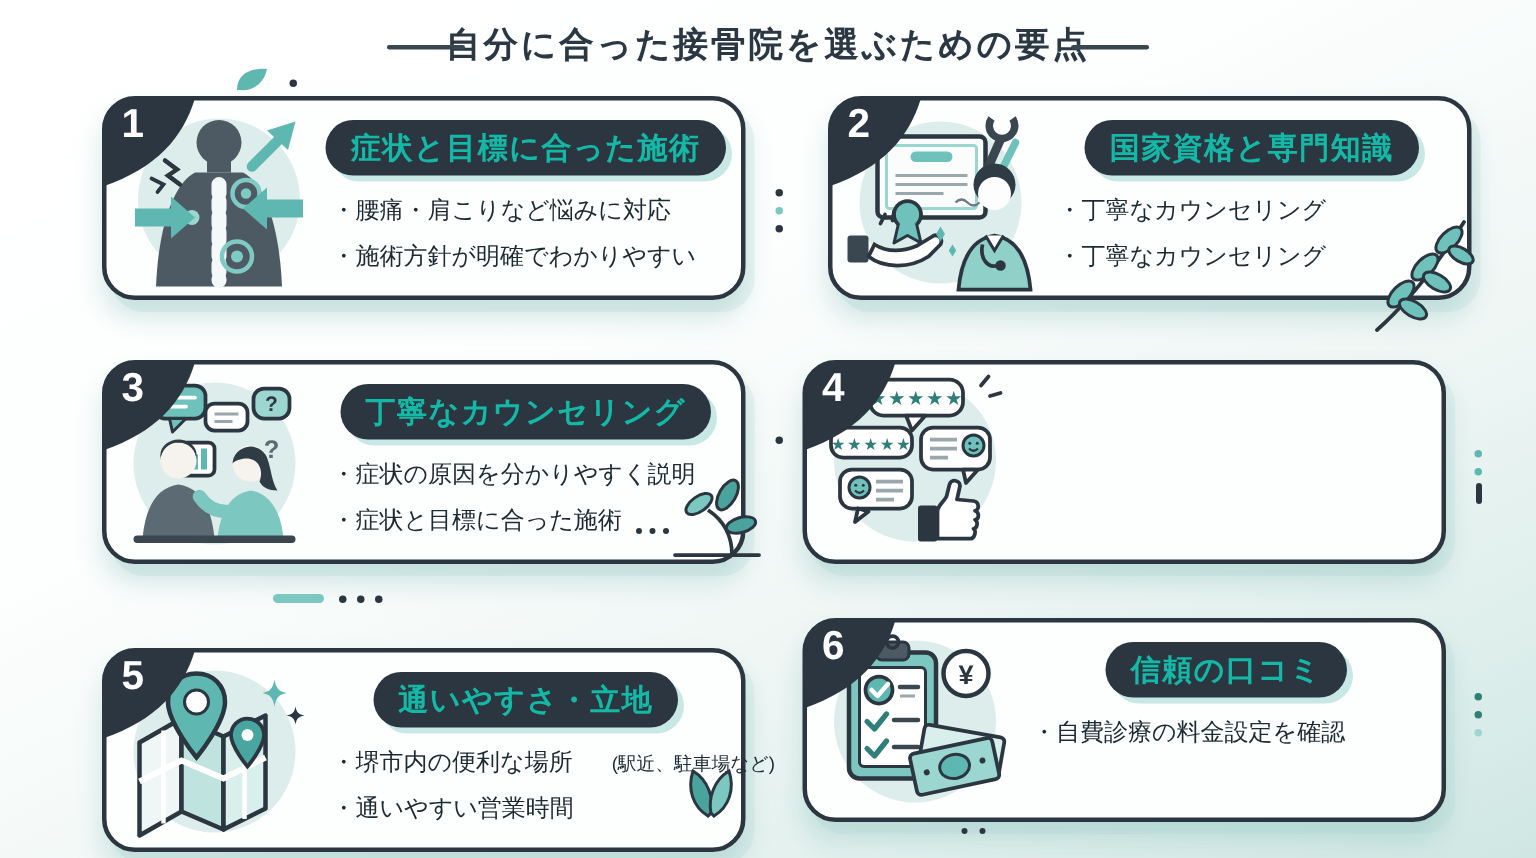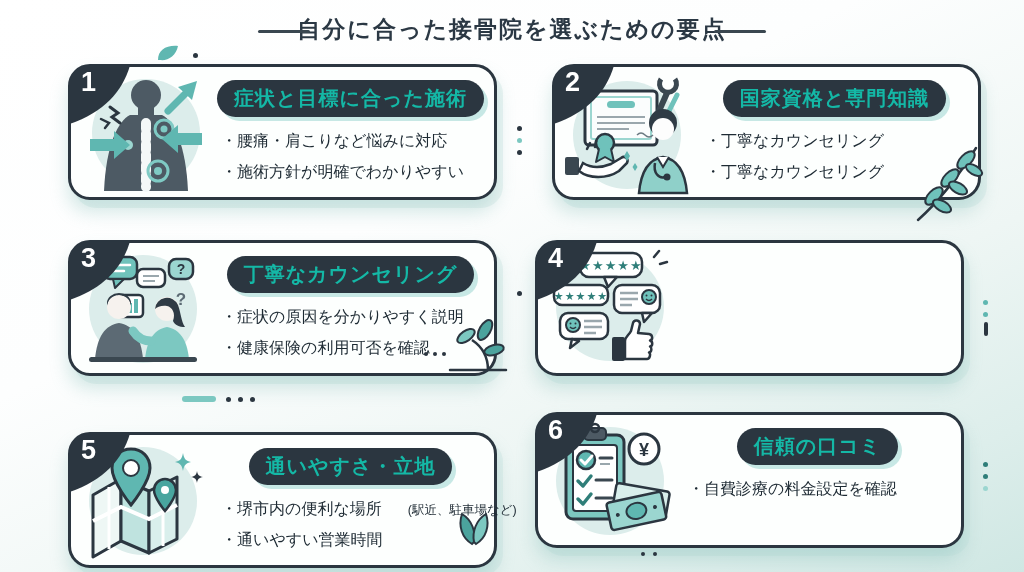--- a/index.html
+++ b/index.html
@@ -158,21 +158,21 @@
       <path d="M76,66 a12,12 0 0 1 23,-4 c3,8 3,16 7,22 c-6,0 -10,-2 -12,-6 c3,-8 -1,-14 -6,-15 c-5,-1 -10,1 -12,3 Z" fill="#2f3b45"></path>
       <path d="M66,116 C68,96 76,86 88,84 C100,86 108,96 110,116 Z" fill="#7cc8c1"></path>
       <path d="M72,98 C64,98 58,94 54,88" stroke="#7cc8c1" stroke-width="9" fill="none" stroke-linecap="round"></path>
       <rect x="10" y="114" width="108" height="5" rx="2.5" fill="#3a4750"></rect>
     </svg>
   </div>
   <div class="content">
     <div class="pill">丁寧なカウンセリング</div>
     <div class="bullets">
       <div class="bullet"><span>・症状の原因を分かりやすく説明</span><span class="note"></span></div>
-      <div class="bullet"><span>・健康保険の利用可否を確認</span><span class="note"></span></div>
+      <div class="bullet"><span>・症状と目標に合った施術</span><span class="note"></span></div>
     </div>
   </div>
   <div class="badge">
     <svg width="66" height="62" viewBox="0 0 66 62">
         <path d="M20,1.5 L62,1.5 C54,28 36,48 1.5,60 L1.5,20 C1.5,9.8 9.8,1.5 20,1.5 Z" fill="#2b3640"></path>
       </svg>
     <div class="badge-num">3</div>
   </div>
 </div>
 

